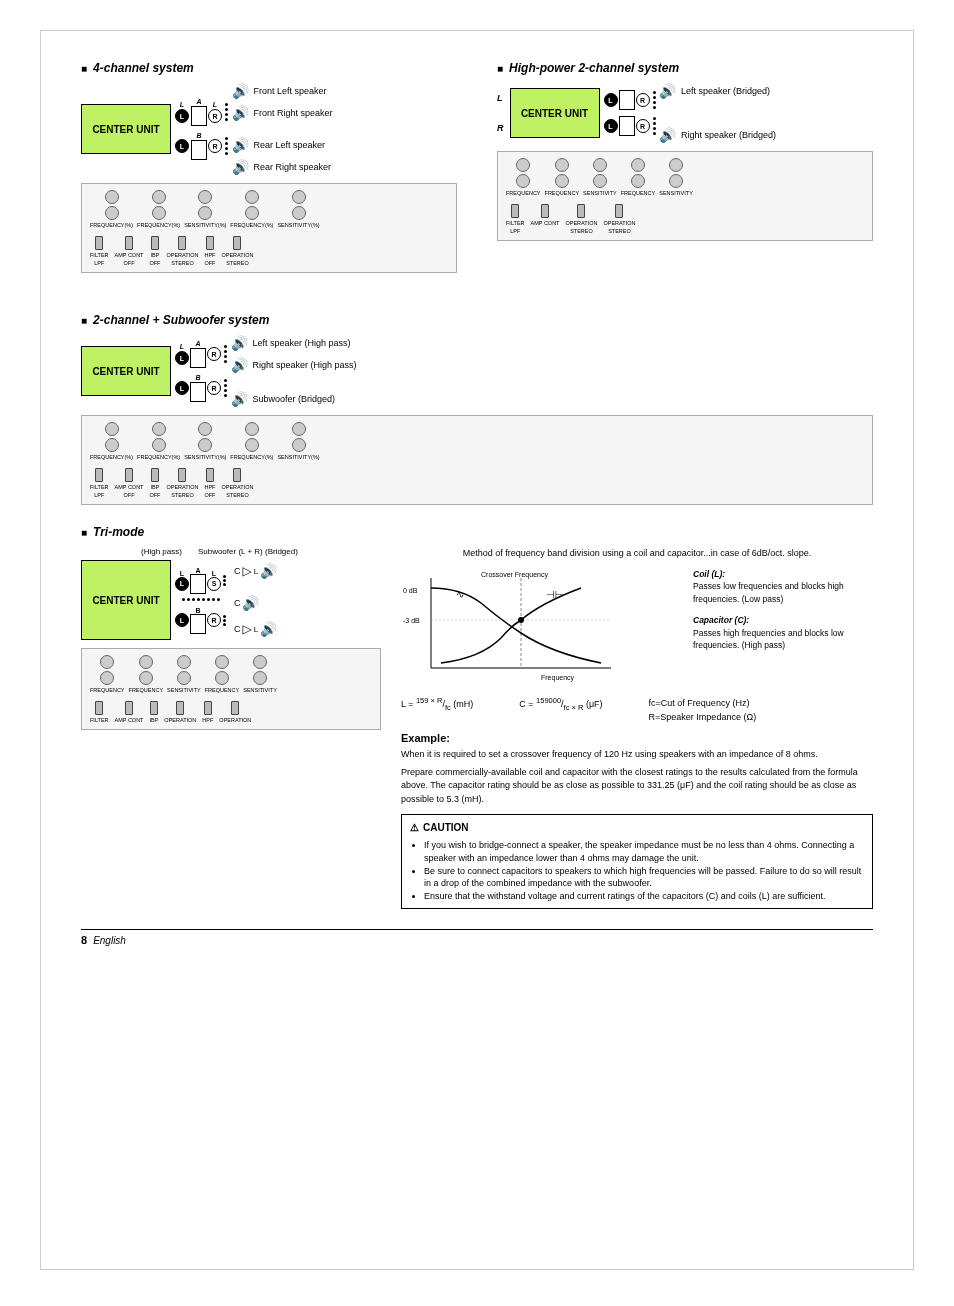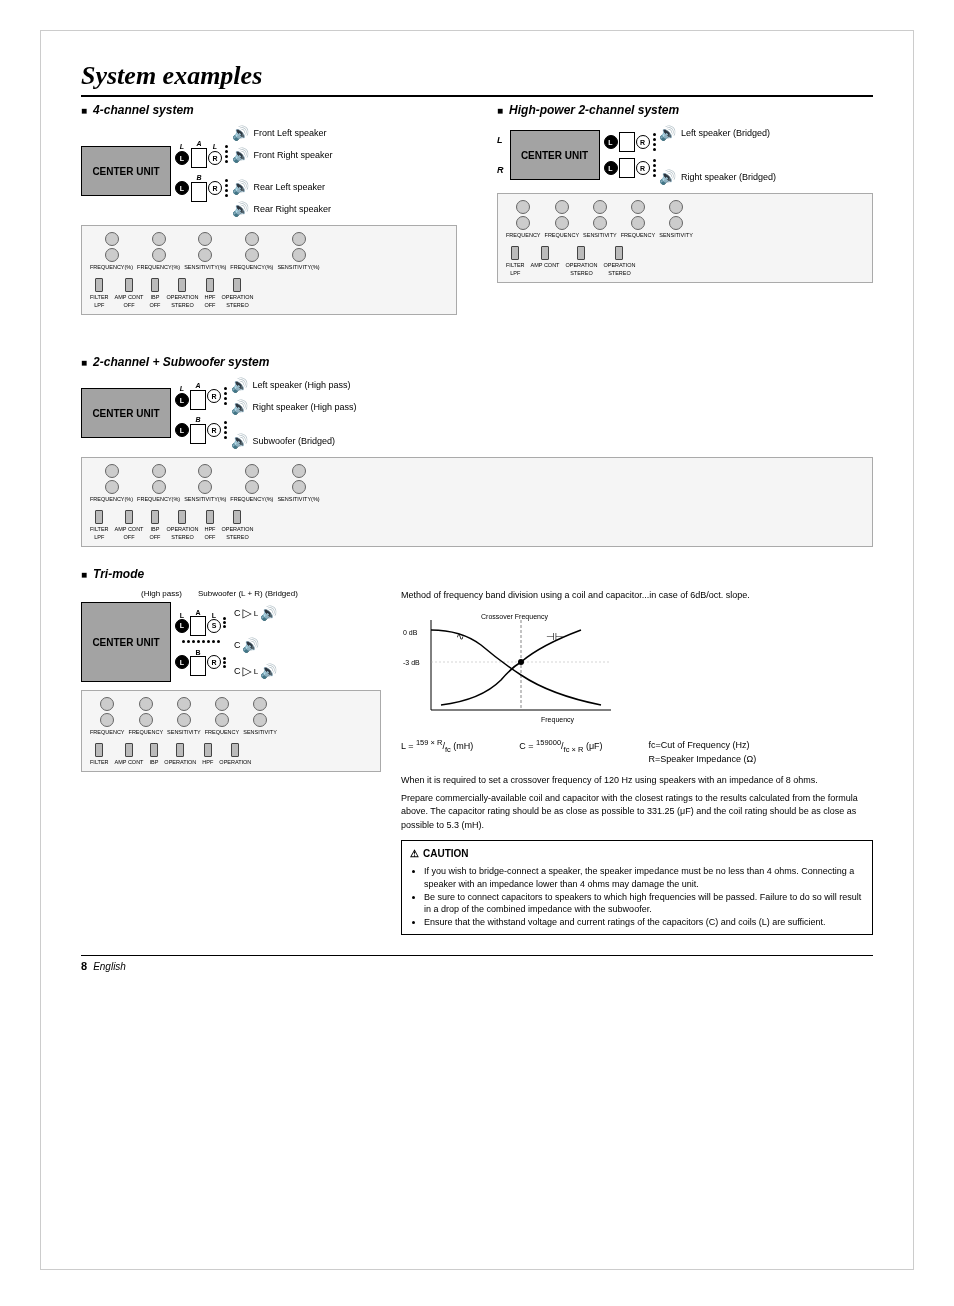--- a/index.html
+++ b/index.html
@@ -45,21 +45,21 @@
     .system-block {
       flex: 1;
     }
     .diagram-box {
       border: 1.5px solid #000;
       padding: 6px 10px;
       display: inline-flex;
       align-items: center;
       font-size: 10px;
       font-weight: bold;
-      background: #a3a3a3;
+      background: #bef264;
       min-width: 90px;
       min-height: 50px;
       justify-content: center;
       text-align: center;
     }
     .circle-label {
       width: 14px;
       height: 14px;
       border-radius: 50%;
       border: 1.5px solid #000;
@@ -146,20 +146,21 @@
     }
     .principle-title {
       font-size: 12px;
       font-weight: bold;
       margin-bottom: 4px;
     }
     .principle-text {
       font-size: 9px;
       line-height: 1.4;
       margin-bottom: 8px;
+      text-align: center;
     }
     .formula-line {
       font-size: 9px;
       margin-top: 4px;
       margin-bottom: 8px;
     }
     .example-title {
       font-size: 11px;
       font-weight: bold;
       margin-bottom: 4px;
@@ -217,21 +218,20 @@
       border: 1px solid #ccc;
       padding: 30px 40px;
       min-height: 1240px;
     }
   </style>
 </head>
 <body>
 
 <div class="page-wrapper">
 
-  <h1 class="page-title">System examples</h1>
 
   <div class="top-row">
 
     <div class="system-block section-wrapper">
       <div class="section-title section-italic">4-channel system</div>
 
       <div style="display:flex; align-items:center; gap:4px; margin-bottom:6px;">
         <div class="diagram-box">CENTER UNIT</div>
 
         <div style="display:flex; flex-direction:column; gap:2px;">
@@ -741,37 +741,48 @@
               <path d="M40,95 Q80,90 100,70 Q110,58 120,52 Q140,35 180,20" stroke="#000" stroke-width="1.5" fill="none"></path>
 
               <text x="55" y="30" font-size="10">∿</text>
 
               <text x="145" y="30" font-size="10">⊣⊢</text>
 
               <circle cx="120" cy="52" r="3" fill="#000"></circle>
             </svg>
           </div>
 
+          <div class="coil-cap-labels" style="flex:0 0 180px;">
+            <div style="margin-bottom:8px;">
+              <b>Coil (L):</b>
+              <div>Passes low frequencies and blocks high frequencies. (Low pass)</div>
+            </div>
+            <div>
+              <b>Capacitor (C):</b>
+              <div>Passes high frequencies and blocks low frequencies. (High pass)</div>
+            </div>
+          </div>
         </div>
 
         <div class="formula-line">
           <div style="display:flex; gap:46px; align-items:flex-start;">
             <div style="font-size:9px;">
               L = <sup>159 × R</sup>/<sub>fc</sub> (mH)
             </div>
             <div style="font-size:9px;">
               C = <sup>159000</sup>/<sub>fc × R</sub> (μF)
             </div>
             <div style="font-size:9px; line-height:1.6;">
               <div>fc=Cut of Frequency (Hz)</div>
               <div>R=Speaker Impedance (Ω)</div>
             </div>
           </div>
         </div>
 
+        <div class="example-title">Example:</div>
         <div class="example-text">When it is required to set a crossover frequency of 120 Hz using speakers with an impedance of 8 ohms.</div>
         <div style="margin-top:4px;" class="example-text">Prepare commercially-available coil and capacitor with the closest ratings to the results calculated from the formula above. The capacitor rating should be as close as possible to 331.25 (μF) and the coil rating should be as close as possible to 5.3 (mH).</div>
 
         <div class="caution-box">
           <div class="caution-title">
             <span>⚠</span>
             <span>CAUTION</span>
           </div>
           <ul class="caution-list">
             <li>If you wish to bridge-connect a speaker, the speaker impedance must be no less than 4 ohms. Connecting a speaker with an impedance lower than 4 ohms may damage the unit.</li>

